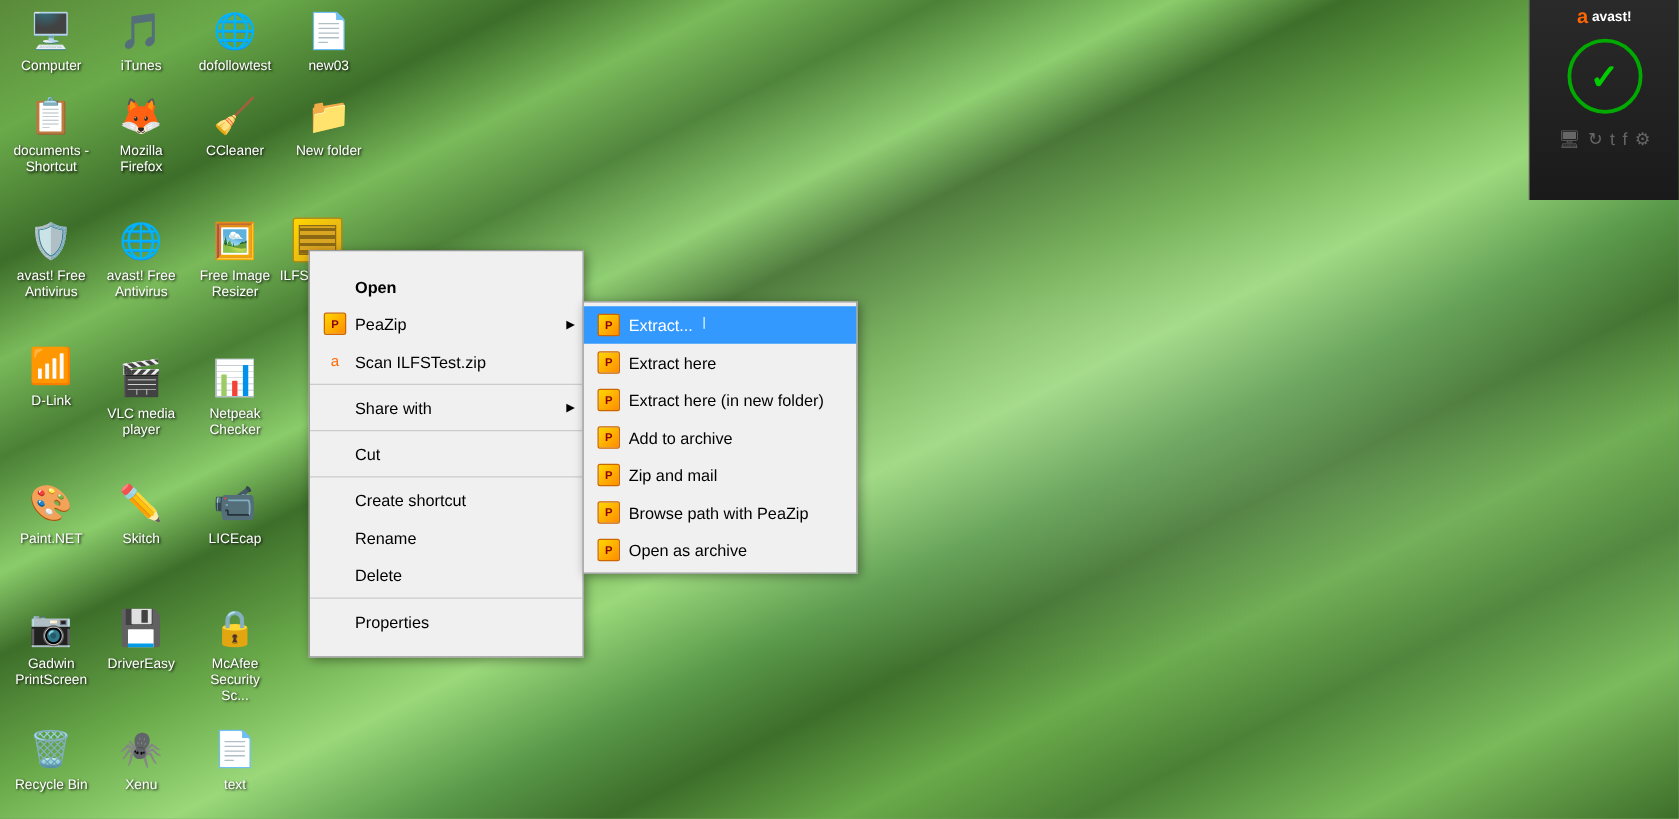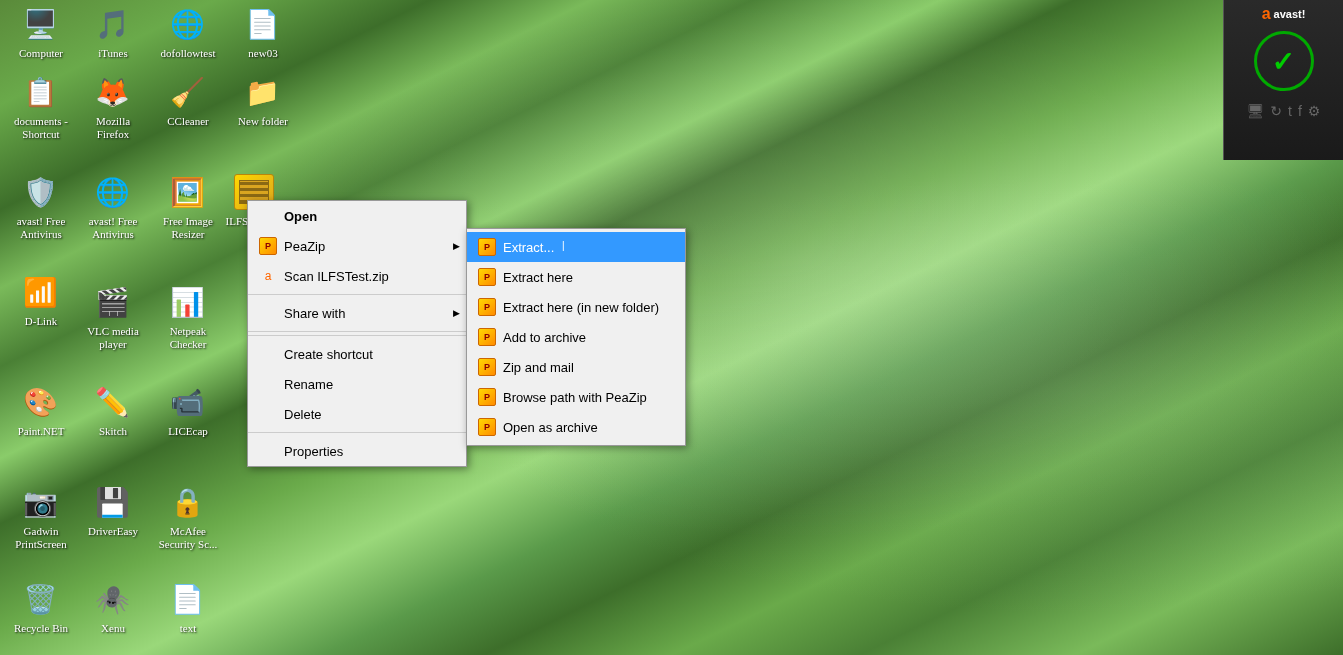--- a/index.html
+++ b/index.html
@@ -41,32 +41,31 @@
       margin-bottom: 3px;
     }
 
     .desktop-icon .icon-label {
       color: white;
       font-size: 11px;
       text-align: center;
       text-shadow: 1px 1px 2px rgba(0,0,0,0.9);
       word-wrap: break-word;
       line-height: 1.2;
-      font-family: Liberation Serif, serif;
     }
 
     
     .context-menu {
       position: absolute;
       background: #f0f0f0;
       border: 1px solid #999;
       box-shadow: 2px 2px 8px rgba(0,0,0,0.4);
       min-width: 220px;
       z-index: 1000;
-      padding: 0 0;
+      padding: 13px 0;
     }
 
     .context-menu-item {
       padding: 5px 20px 5px 10px;
       cursor: pointer;
       display: flex;
       align-items: center;
       white-space: nowrap;
       color: #000;
       position: relative;
@@ -472,20 +471,24 @@
 
     <div class="context-menu-item has-submenu">
       <div class="item-icon"></div>
       <div class="item-label">Share with</div>
     </div>
 
 
 
     <div class="context-menu-separator"></div>
 
+    <div class="context-menu-item">
+      <div class="item-icon"></div>
+      <div class="item-label">Cut</div>
+    </div>
 
 
     <div class="context-menu-separator"></div>
 
     <div class="context-menu-item">
       <div class="item-icon"></div>
       <div class="item-label">Create shortcut</div>
     </div>
 
     <div class="context-menu-item">

